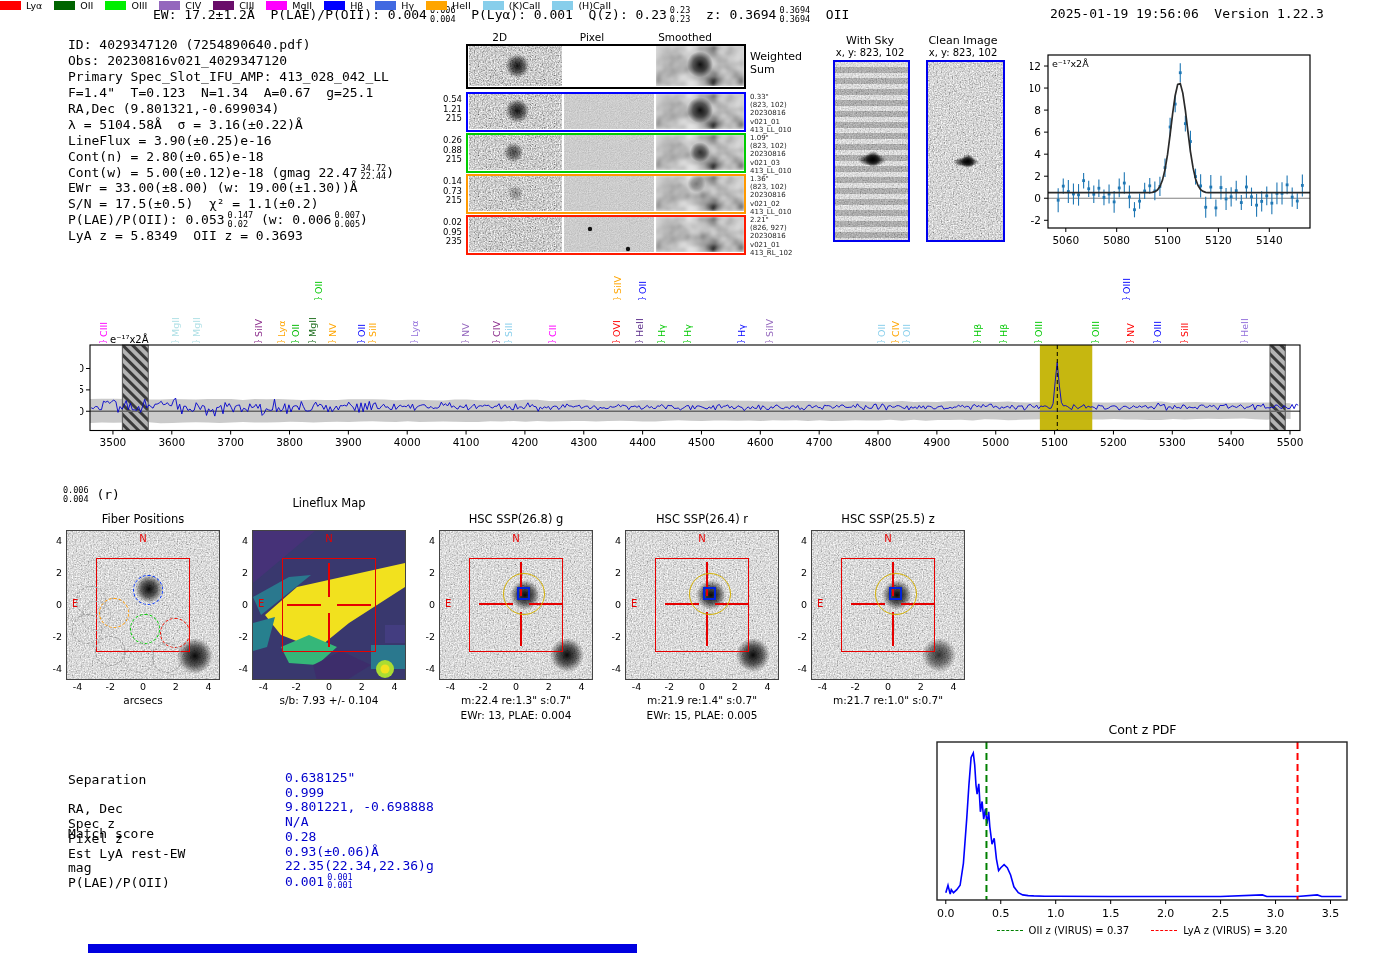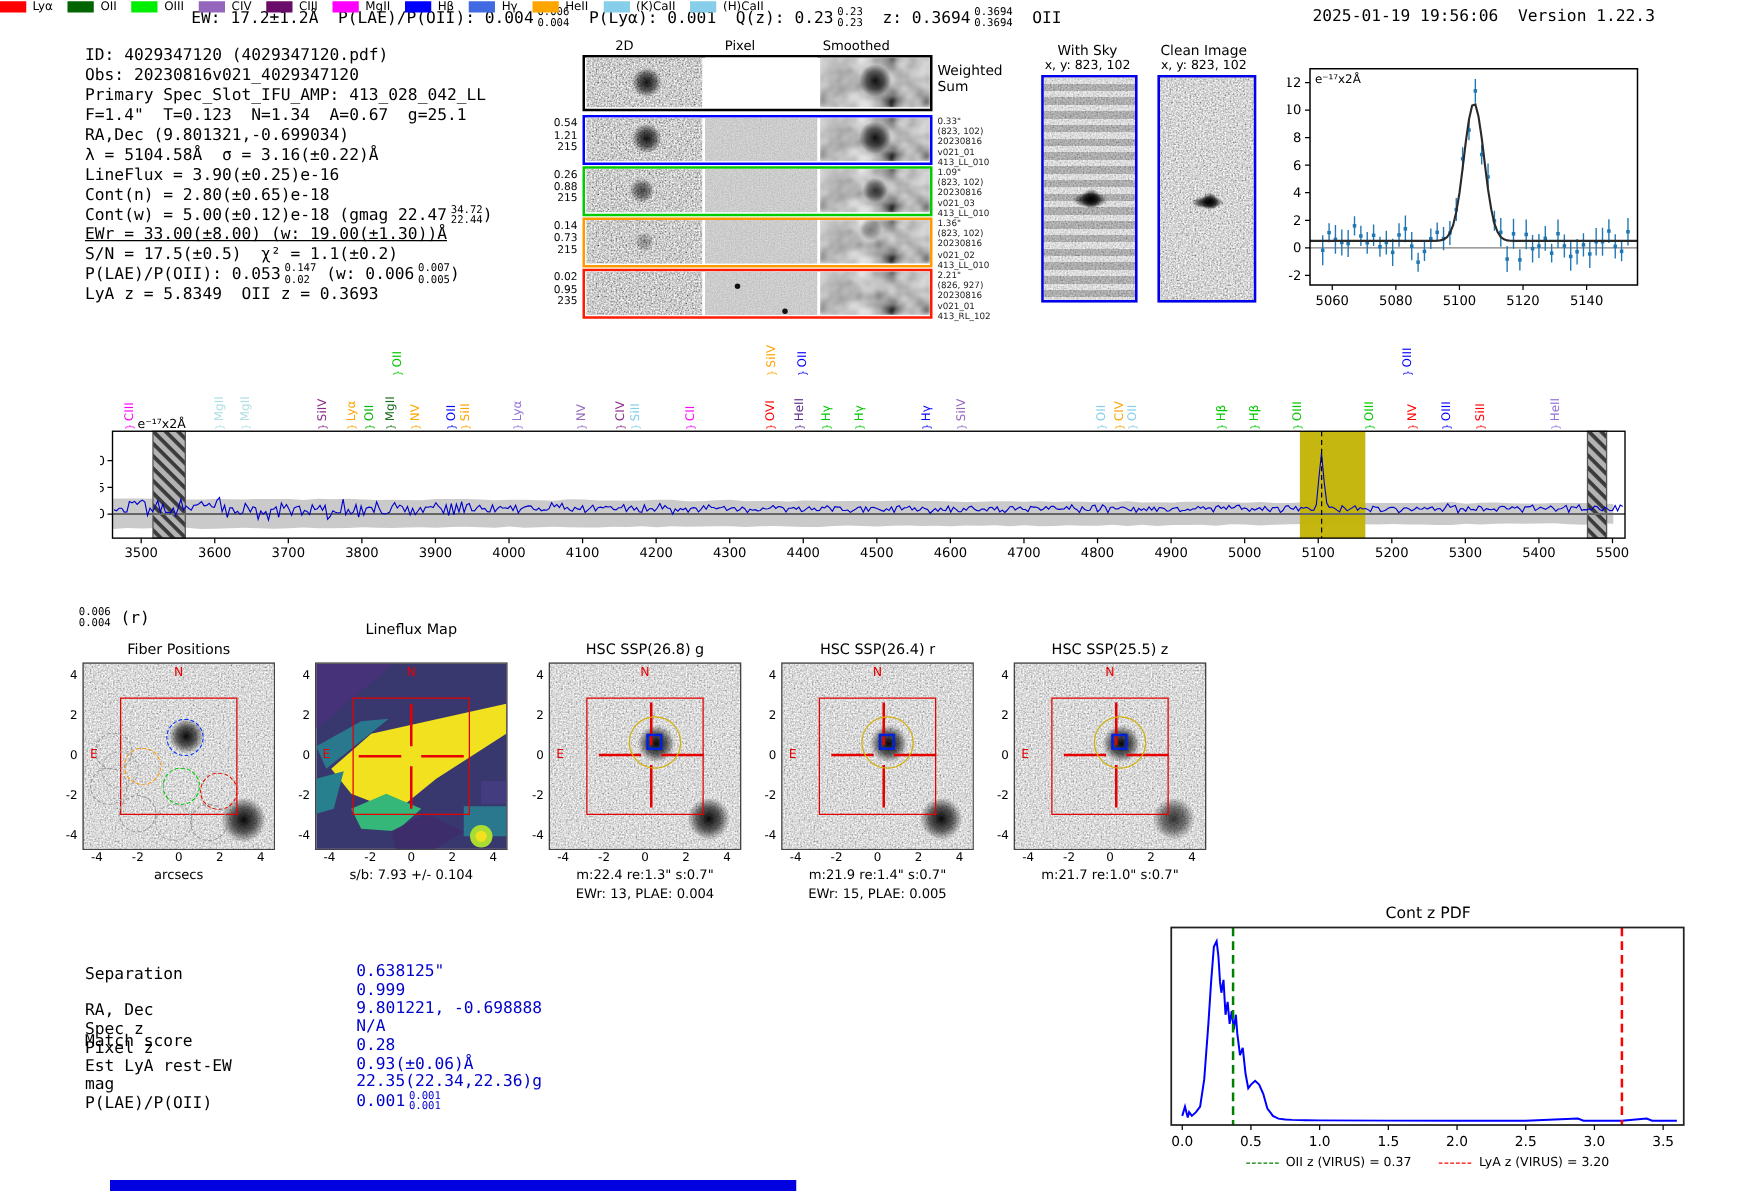--- a/index.html
+++ b/index.html
@@ -70,30 +70,30 @@
         <rect width="7" height="7" fill="#b3b3b3"></rect>
         <rect width="7" height="3" fill="#3a3a3a"></rect>
       </pattern>
     </defs>
   </svg>
 
   <div class="abs mono hdr-seg mono" id="hdr-left" style="left:153px;top:6px;"><span class="pre">EW: 17.2±1.2Å  P(LAE)/P(OII): 0.004</span><span class="frac"><span>0.006</span><span>0.004</span></span><span class="pre">  P(Lyα): 0.001  Q(z): 0.23</span><span class="frac"><span>0.23</span><span>0.23</span></span><span class="pre">  z: 0.3694</span><span class="frac"><span>0.3694</span><span>0.3694</span></span><span class="pre">  OII</span></div>
   <div class="abs mono" style="left:1050px;top:6px;width:300px;font-size:13px;white-space:pre;">2025-01-19 19:56:06  Version 1.22.3</div>
 
   <div class="abs mono" id="info-block" style="left:68px;top:37px;">
-      <div class="info-line mono" style="position: relative;"><span class="pre">ID: 4029347120 (4029347120.pdf)</span></div>
+      <div class="info-line mono" style="position: relative;"><span class="pre">ID: 4029347120 (7254890640.pdf)</span></div>
       <div class="info-line mono" style="position: relative;"><span class="pre">Obs: 20230816v021_4029347120</span></div>
       <div class="info-line mono" style="position: relative;"><span class="pre">Primary Spec_Slot_IFU_AMP: 413_028_042_LL</span></div>
       <div class="info-line mono" style="position: relative;"><span class="pre">F=1.4"  T=0.123  N=1.34  A=0.67  g=25.1</span></div>
       <div class="info-line mono" style="position: relative;"><span class="pre">RA,Dec (9.801321,-0.699034)</span></div>
       <div class="info-line mono" style="position: relative;"><span class="pre">λ = 5104.58Å  σ = 3.16(±0.22)Å</span></div>
       <div class="info-line mono" style="position: relative;"><span class="pre">LineFlux = 3.90(±0.25)e-16</span></div>
       <div class="info-line mono" style="position: relative;"><span class="pre">Cont(n) = 2.80(±0.65)e-18</span></div>
       <div class="info-line mono" style="position: relative;"><span class="pre">Cont(w) = 5.00(±0.12)e-18 (gmag 22.47</span><span class="frac"><span>34.72</span><span>22.44</span></span><span class="pre">)</span></div>
-      <div class="info-line mono" style="position: relative; text-decoration: underline;"><span class="pre">EWr = 33.00(±8.00) (w: 19.00(±1.30))Å</span></div>
+      <div class="info-line mono" style="position: relative;"><span class="pre">EWr = 33.00(±8.00) (w: 19.00(±1.30))Å</span></div>
       <div class="info-line mono" style="position: relative;"><span class="pre">S/N = 17.5(±0.5)  χ² = 1.1(±0.2)</span></div>
       <div class="info-line mono" style="position: relative;"><span class="pre">P(LAE)/P(OII): 0.053</span><span class="frac"><span>0.147</span><span>0.02</span></span><span class="pre"> (w: 0.006</span><span class="frac"><span>0.007</span><span>0.005</span></span><span class="pre">)</span></div>
       <div class="info-line mono" style="position: relative;"><span class="pre">LyA z = 5.8349  OII z = 0.3693</span></div>
     </div>
 
   <div class="abs" id="spec2d">
       <div style="position: absolute; left: 505px; top: 31px; font-size: 10.5px; transform: translateX(-50%);">2D Spec</div>
       <div style="position: absolute; left: 592px; top: 31px; font-size: 10.5px; transform: translateX(-50%);">Pixel Flat</div>
       <div style="position: absolute; left: 685px; top: 31px; font-size: 10.5px; transform: translateX(-50%);">Smoothed</div>
       <div style="position: absolute; left: 466px; top: 44px; width: 280px; height: 45px; border: 2.5px solid rgb(0, 0, 0); box-sizing: border-box; background: rgb(255, 255, 255);">

